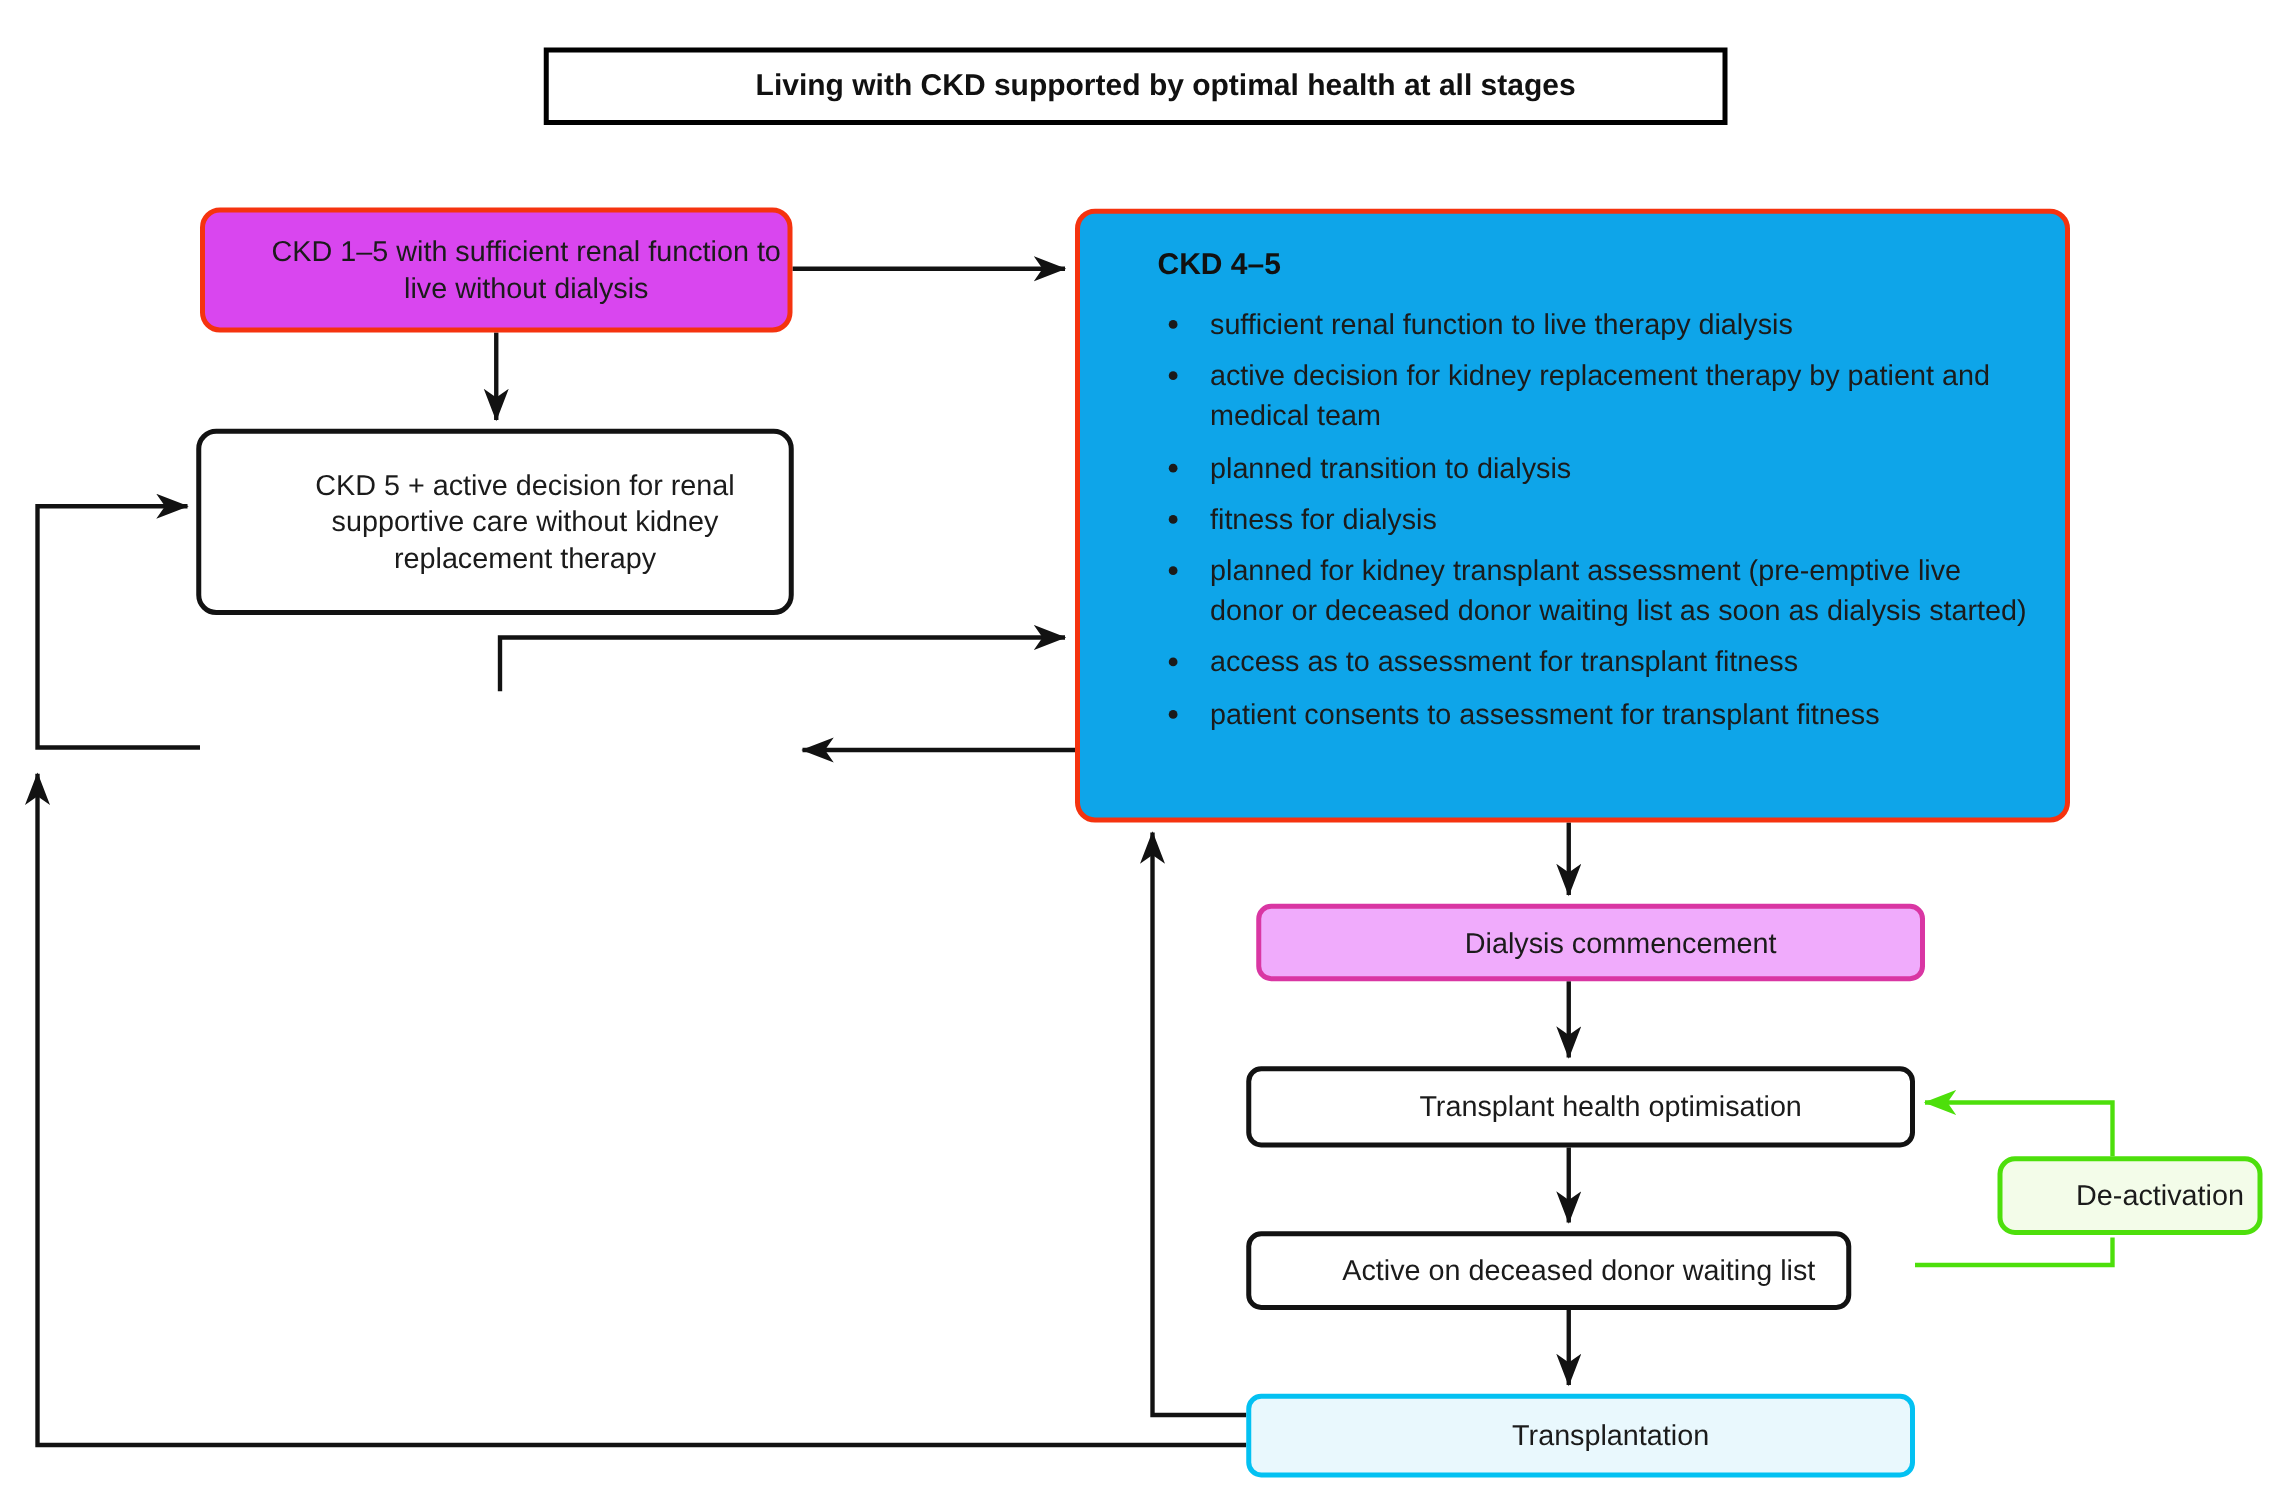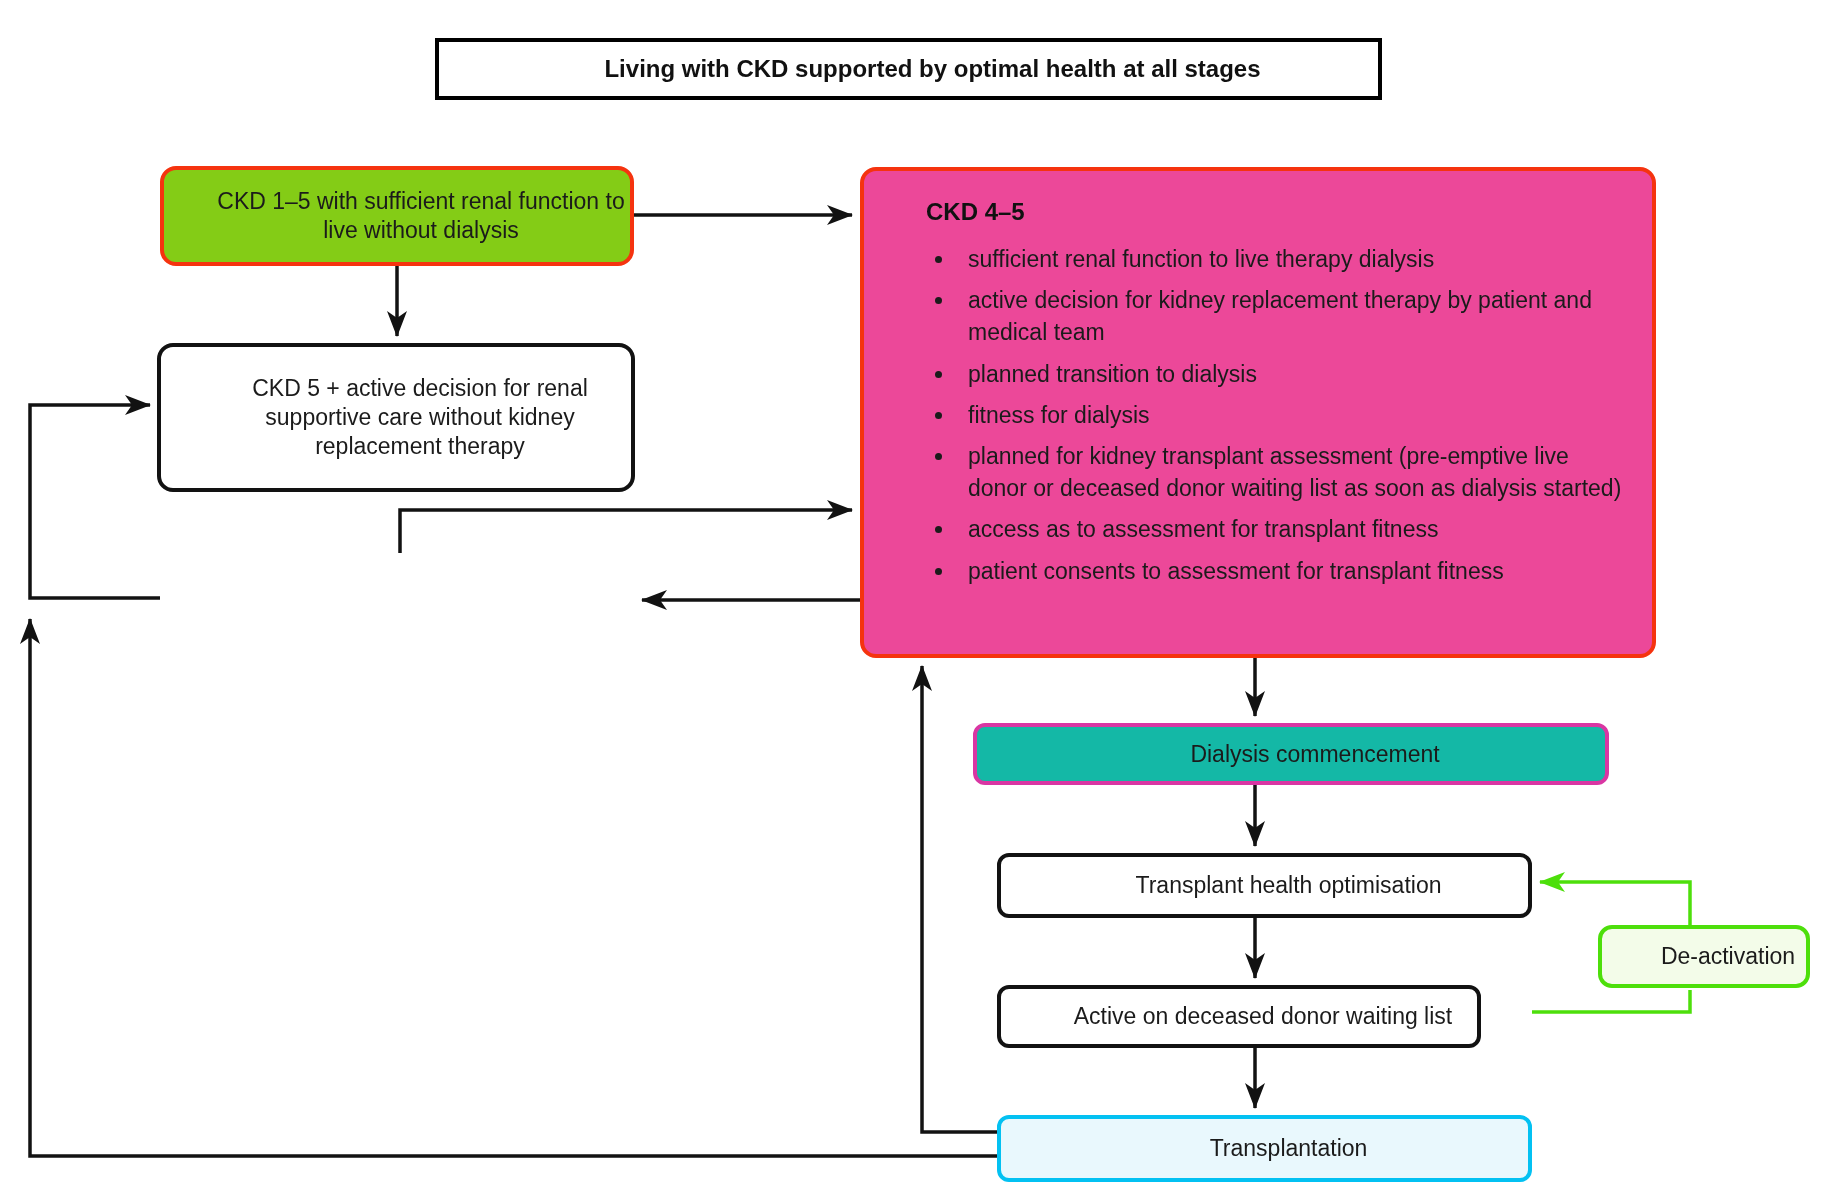--- a/index.html
+++ b/index.html
@@ -17,41 +17,41 @@
     background:#ffffff;
     padding-left:48px;
   }
   .title-box {
     left:435px; top:38px; width:947px; height:62px;
     border:4px solid #000000; border-radius:0;
     font-size:24px; font-weight:600; color:#111111;
   }
   .ckd15-box {
     left:160px; top:166px; width:474px; height:100px;
-    border:4px solid #f5330f; background:#84cc16;
+    border:4px solid #f5330f; background:#d946ef;
   }
   .ckd5-box {
     left:157px; top:343px; width:478px; height:149px;
     border:4px solid #121212; background:#ffffff;
   }
   .preemptive-box {
     left:160px; top:553px; width:474px; height:103px;
     border:4px solid #03c1f2; background:#e9f8fd;
   }
   .ckd45-box {
     left:860px; top:167px; width:796px; height:491px;
-    border:4px solid #f5330f; background:#ec4899;
+    border:4px solid #f5330f; background:#0ea5e9;
     display:block; text-align:left; padding:26px 30px 18px 62px;
   }
   .ckd45-box .heading { font-weight:700; font-size:24px; margin:0 0 16px 0; color:#111111; }
   .ckd45-box ul { margin:0; padding:0 0 0 30px; }
   .ckd45-box li { margin:0 0 9px 0; padding-left:12px; line-height:1.4; }
   .dialysis-box {
-    left:973px; top:723px; width:636px; height:62px;
-    border:4px solid #d936a3; background:#14b8a6; border-radius:12px;
+    left:1005px; top:723px; width:535px; height:62px;
+    border:4px solid #d936a3; background:#f0abfc; border-radius:12px;
   }
   .optimisation-box {
     left:997px; top:853px; width:535px; height:65px;
     border:4px solid #121212; background:#ffffff; border-radius:12px;
   }
   .waitlist-box {
     left:997px; top:985px; width:484px; height:63px;
     border:4px solid #121212; background:#ffffff; border-radius:12px;
   }
   .transplantation-box {

